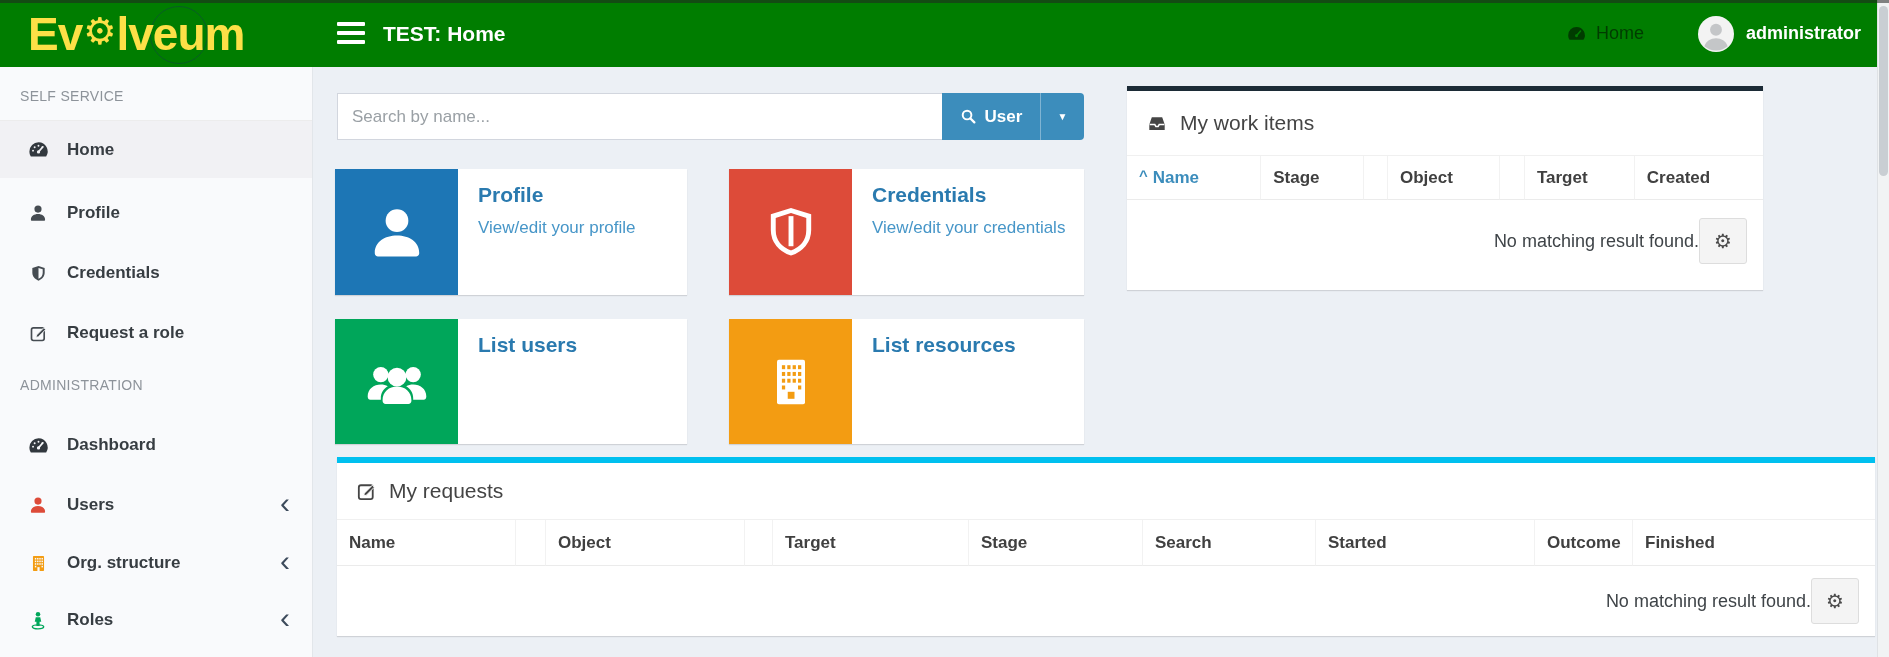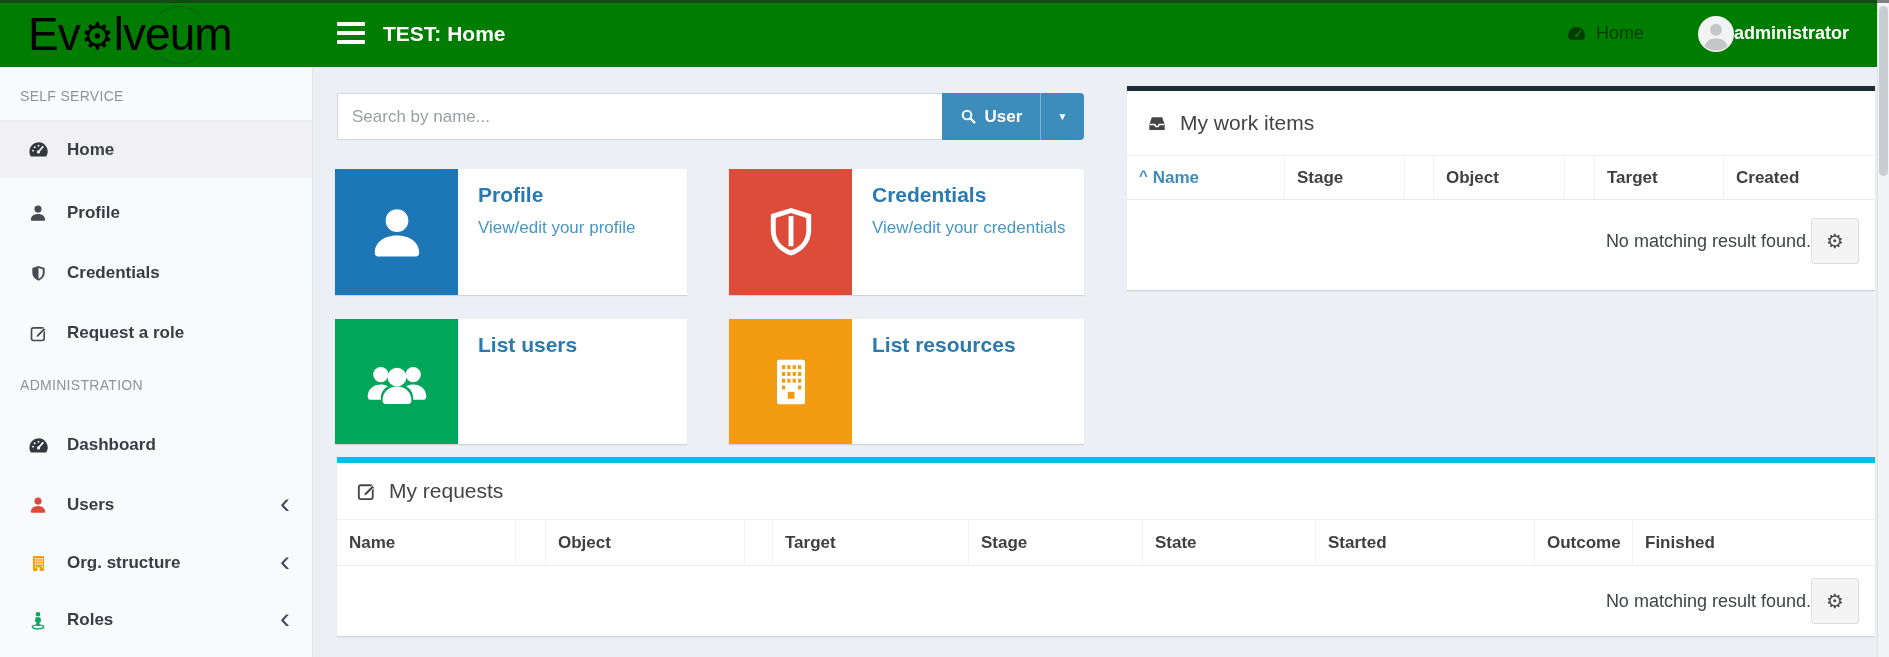--- a/index.html
+++ b/index.html
@@ -11,28 +11,28 @@
   .abs { position:absolute; }
 
   
   .top-edge { left:0; top:0; width:100%; height:3px; background:rgba(35,35,35,.55); z-index:60; }
   .scrollbar { right:0; top:0; width:12px; height:657px; background:#f1f3f4; border-left:1px solid #dfe2e5; z-index:55; }
   .scroll-thumb { position:absolute; left:1px; top:6px; width:9px; height:170px; background:#c9ced3; border-radius:5px; }
 
   
   .header { left:0; top:0; width:1889px; height:67px; background:#007d00; z-index:10; }
   .logo { left:0; top:0; width:313px; height:67px; display:flex; align-items:center; padding-left:28px; }
-  .logo-text { font-size:46px; font-weight:400; color:#000000; letter-spacing:-1px; display:flex; align-items:center; }
+  .logo-text { font-size:46px; font-weight:700; color:#fde047; letter-spacing:-1px; display:flex; }
   .logo-gear { font-size:37px; margin:0 1px; transform:translateY(3px); }
   .logo-ghost { left:150px; top:6px; width:58px; height:58px; border:1px solid rgba(27,33,104,.35); border-radius:50%; }
   .hamburger { left:337px; top:22px; width:28px; height:22px; display:flex; flex-direction:column; justify-content:space-between; cursor:pointer; }
   .hamburger i { display:block; height:4px; background:#fff; border-radius:1px; }
   .page-title { left:383px; top:0; height:67px; line-height:67px; color:#fff; font-size:21px; font-weight:700; }
   .crumb { left:1566px; top:0; height:67px; display:flex; align-items:center; gap:9px; color:rgba(0,0,0,.52); font-size:18px; }
-  .userbox { left:1698px; top:0; height:67px; display:flex; align-items:center; }
+  .userbox { left:1698px; top:0; height:67px; display:flex; align-items:center; gap:12px; }
   .uname { color:#fff; font-size:18px; font-weight:700; }
 
   
   .sidebar { left:0; top:67px; width:313px; height:590px; background:#f9fafc; border-right:1px solid #e2e6ea; z-index:5; }
   .side-label { position:absolute; left:20px; color:#8d939a; font-size:14px; letter-spacing:.3px; }
   .side-divider { position:absolute; left:0; width:100%; height:1px; background:#ececec; }
   .s-item { position:absolute; left:0; width:100%; height:58px; display:flex; align-items:center; padding-left:24px; cursor:pointer; }
   .s-item.active { background:#f1f1f4; }
   .s-ico { width:28px; display:flex; justify-content:center; }
   .s-txt { margin-left:15px; font-size:17px; font-weight:700; color:#373d42; }
@@ -58,21 +58,21 @@
   .tbl-head { display:flex; border-top:1px solid #f0f0f0; }
   .th { display:flex; align-items:center; padding-left:12px; font-size:17px; font-weight:700; color:#404040; border-right:1px solid #f2f2f2; border-bottom:1px solid #ebebeb; cursor:pointer; }
   .th.sp { padding:0; cursor:default; }
   .th.last { border-right:none; }
   .th.sorted { color:#3c8dbc; }
   .sort { font-weight:700; margin-right:5px; font-size:15px; transform:translateY(-2px); }
   .empty-row { position:relative; display:flex; justify-content:flex-end; align-items:flex-start; padding:18px 16px 0 0; }
   .empty-text { font-size:18px; color:#3f4448; line-height:46px; }
   .gear-btn { width:48px; height:46px; background:#f4f4f4; border:1px solid #ddd; border-radius:3px; display:flex; align-items:center; justify-content:center; font-size:20px; color:#4a4a4a; cursor:pointer; }
 
-  .wi-panel { left:1127px; top:86px; width:748px; border-top:5px solid #1c2b36; }
+  .wi-panel { left:1127px; top:86px; width:636px; border-top:5px solid #1c2b36; }
   .wi-panel .panel-head { height:64px; }
   .wi-panel .th { height:44px; }
   .rq-panel { left:337px; top:457px; width:1538px; border-top:6px solid #00c0ef; }
   .rq-panel .panel-head { height:56px; }
   .rq-panel .th { height:46px; }
 
   svg { display:block; }
 </style>
 </head>
 <body>
@@ -357,21 +357,21 @@
     </span>
     <span>My requests</span>
   </div>
   <div class="tbl-head">
     <div class="th" style="width:179px">Name</div>
     <div class="th sp" style="width:30px"></div>
     <div class="th" style="width:199px">Object</div>
     <div class="th sp" style="width:28px"></div>
     <div class="th" style="width:196px">Target</div>
     <div class="th" style="width:174px">Stage</div>
-    <div class="th" style="width:173px">State</div>
+    <div class="th" style="width:173px">Search</div>
     <div class="th" style="width:219px">Started</div>
     <div class="th" style="width:98px">Outcome</div>
     <div class="th last" style="width:242px">Finished</div>
   </div>
   <div class="empty-row" style="height:70px;padding-top:12px">
     <span class="empty-text">No matching result found.</span>
     <span class="gear-btn">
       <span>⚙</span>
     </span>
   </div>

